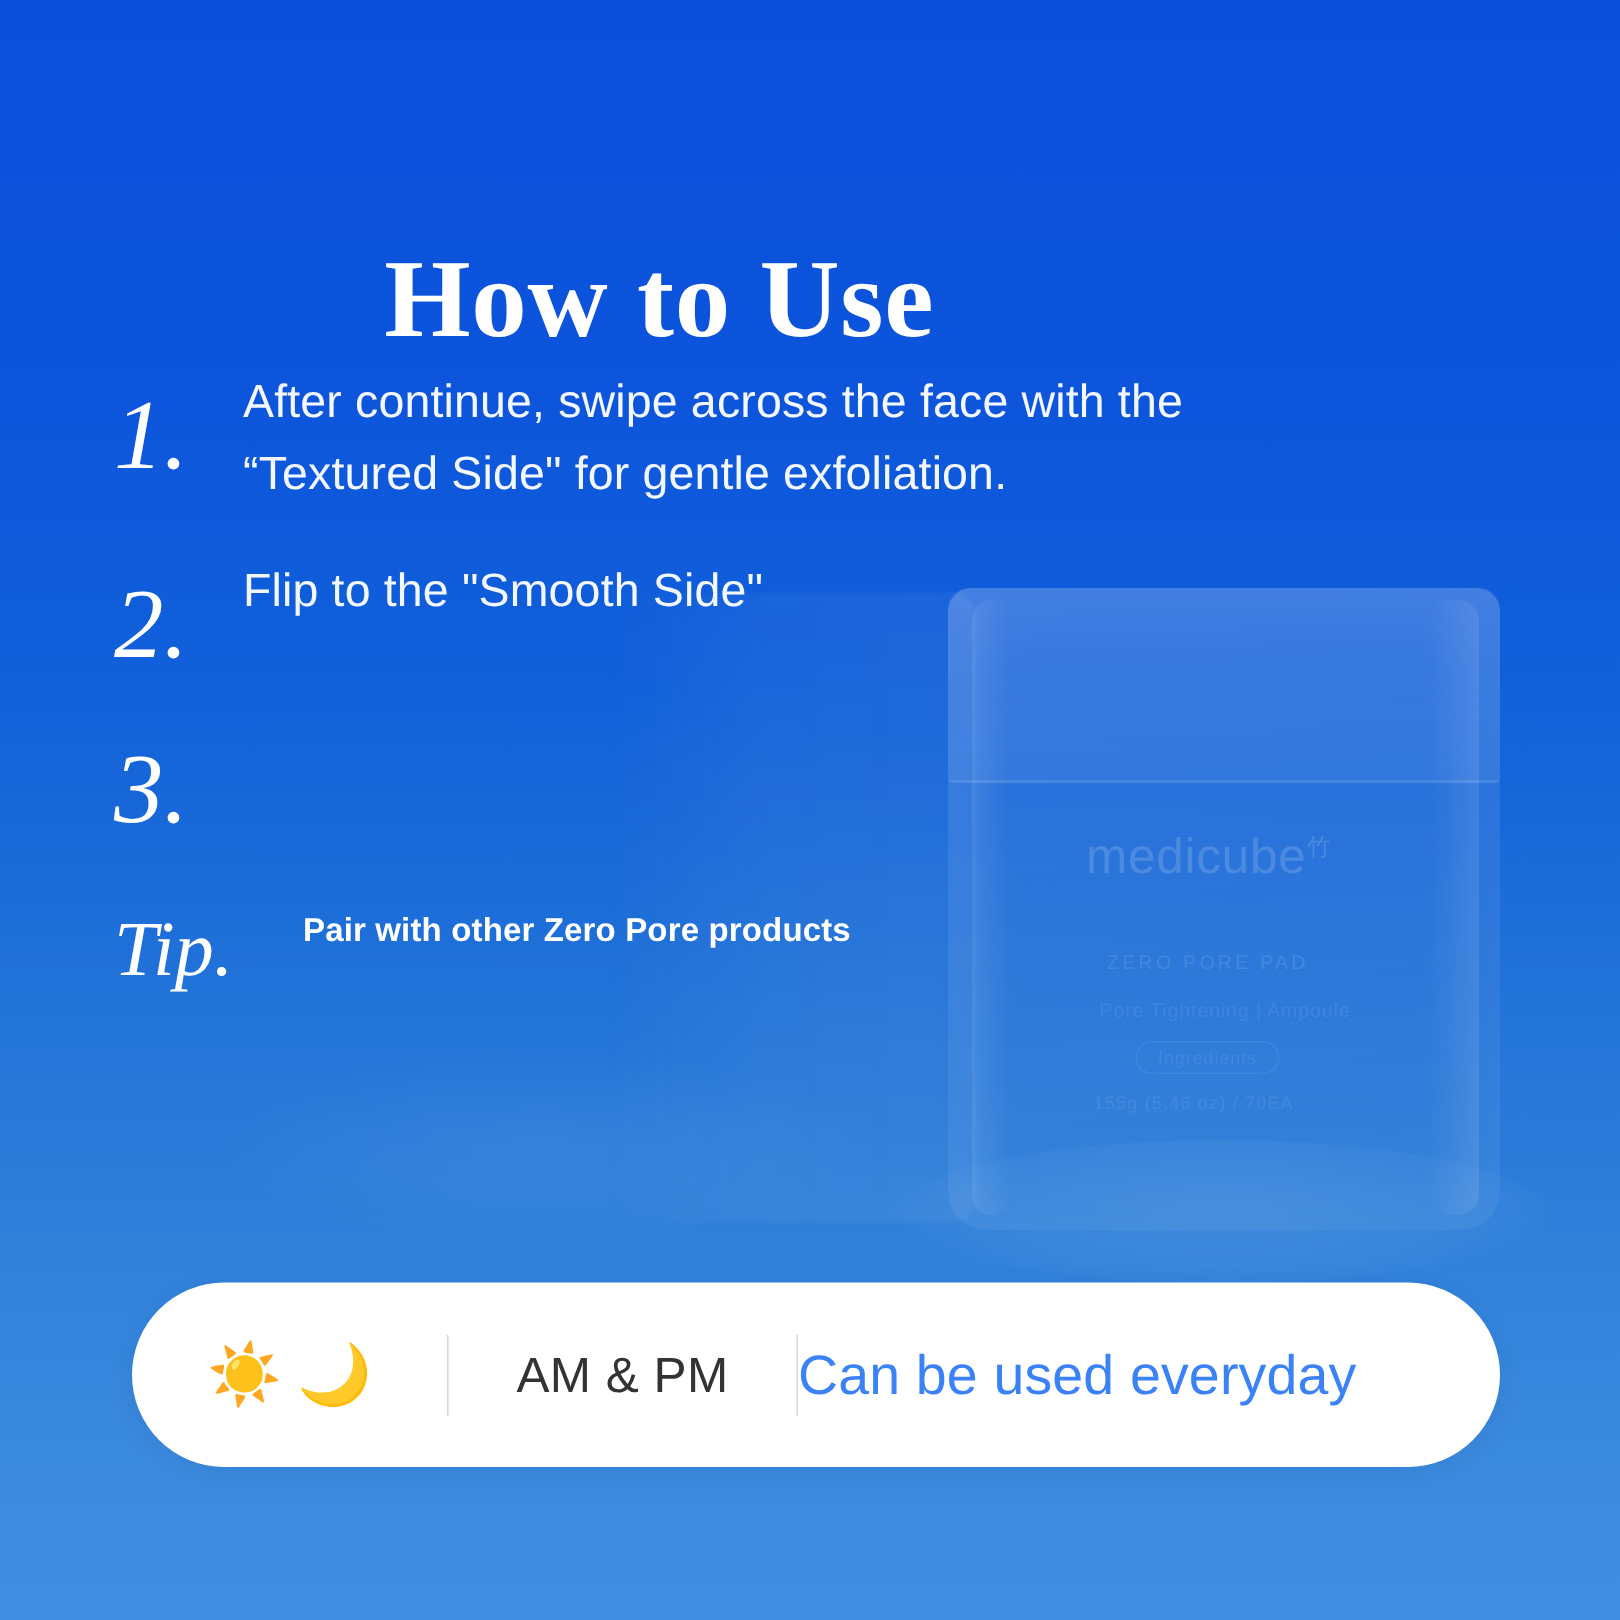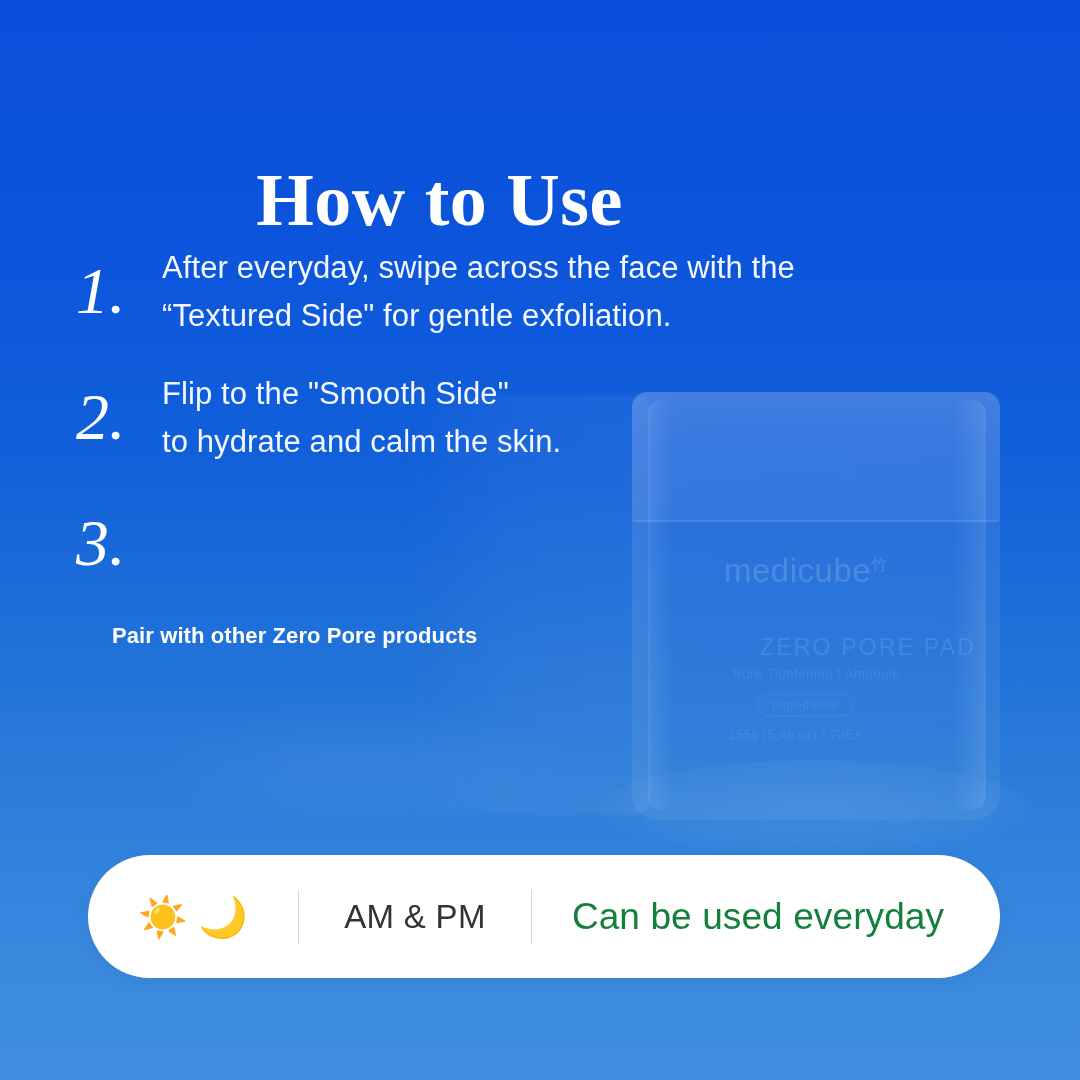--- a/index.html
+++ b/index.html
@@ -121,23 +121,23 @@
     font-weight: 400;
     white-space: nowrap;
   }
   .brand-logo .mark {
     font-size: 16px;
     vertical-align: super;
     letter-spacing: -1px;
   }
   .prod-line1 {
     position: absolute;
-    left: 760px;
+    left: 738px;
     top: 634px;
-    font-size: 23px;
+    font-size: 13px;
     letter-spacing: 2.2px;
     color: rgba(255,255,255,0.115);
     white-space: nowrap;
   }
   .prod-line2 {
     position: absolute;
     left: 733px;
     top: 666px;
     font-size: 13px;
     letter-spacing: 0.6px;
@@ -268,24 +268,24 @@
   .usage-time {
     flex: 0 0 232px;
     text-align: center;
     font-size: 33px;
     font-weight: 400;
     color: #333333;
     letter-spacing: 0.3px;
   }
   .usage-freq {
     flex: 1 1 auto;
-    text-align: center;
+    text-align: left;
     font-size: 37px;
     font-weight: 400;
-    color: #15803d;
+    color: #3b82f6;
     letter-spacing: 0.1px;
     padding-right: 16px;
   }
 </style>
 </head>
 <body>
 
 <div id="page">
 
   <div class="bg-art">
@@ -304,38 +304,38 @@
     <div class="prod-line3">155g (5.46 oz) / 70EA</div>
   </div>
 
   <h1 class="title">How to Use</h1>
 
   <div class="steps">
 
     <div class="step">
       <div class="step-num">1.</div>
       <div class="step-body">
-        <div class="step-line">After everyday, swipe across the face with the</div>
+        <div class="step-line">After continue, swipe across the face with the</div>
         <div class="step-line">“Textured Side" for gentle exfoliation.</div>
       </div>
     </div>
 
     <div class="step">
       <div class="step-num">2.</div>
       <div class="step-body">
         <div class="step-line">Flip to the "Smooth Side"</div>
-        <div class="step-line">to hydrate and calm the skin.</div>
       </div>
     </div>
 
     <div class="step">
       <div class="step-num">3.</div>
     </div>
 
     <div class="step tip">
+      <div class="step-num">Tip.</div>
       <div class="step-body">
         <div class="step-line">Pair with other Zero Pore products</div>
       </div>
     </div>
 
   </div>
 
   <div class="usage-bar">
     <div class="usage-icons">
       <span>☀️</span>

